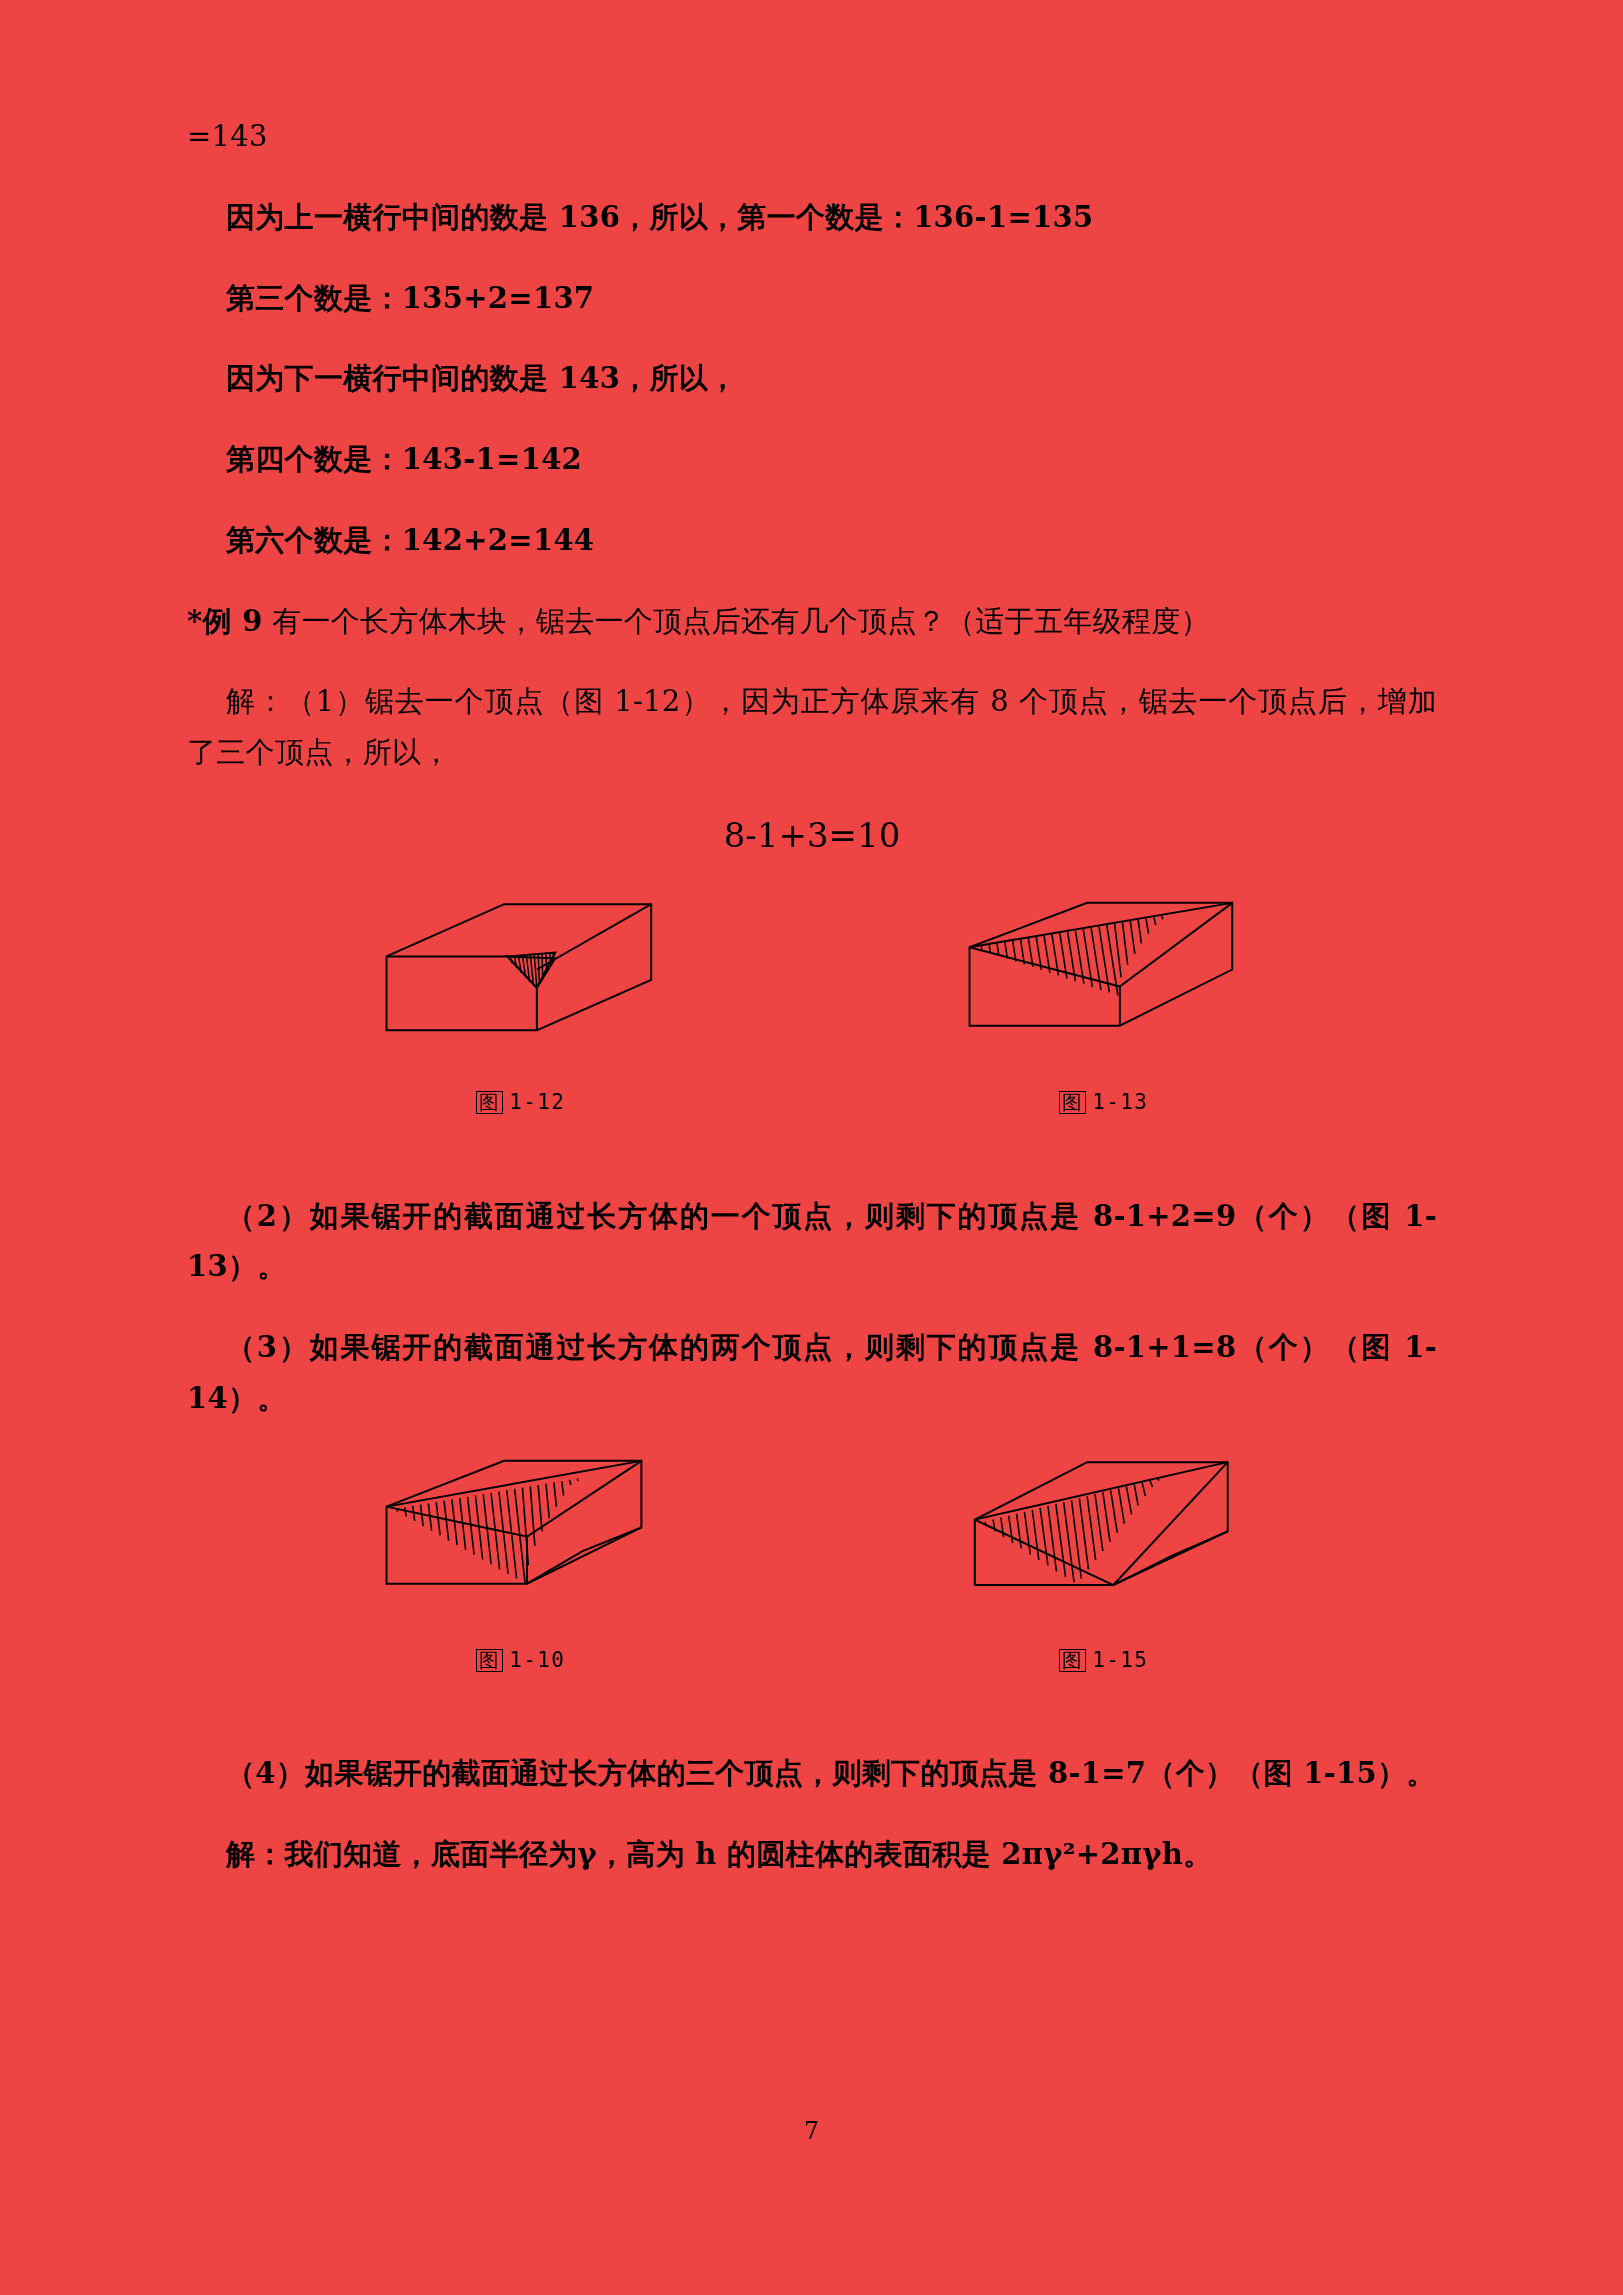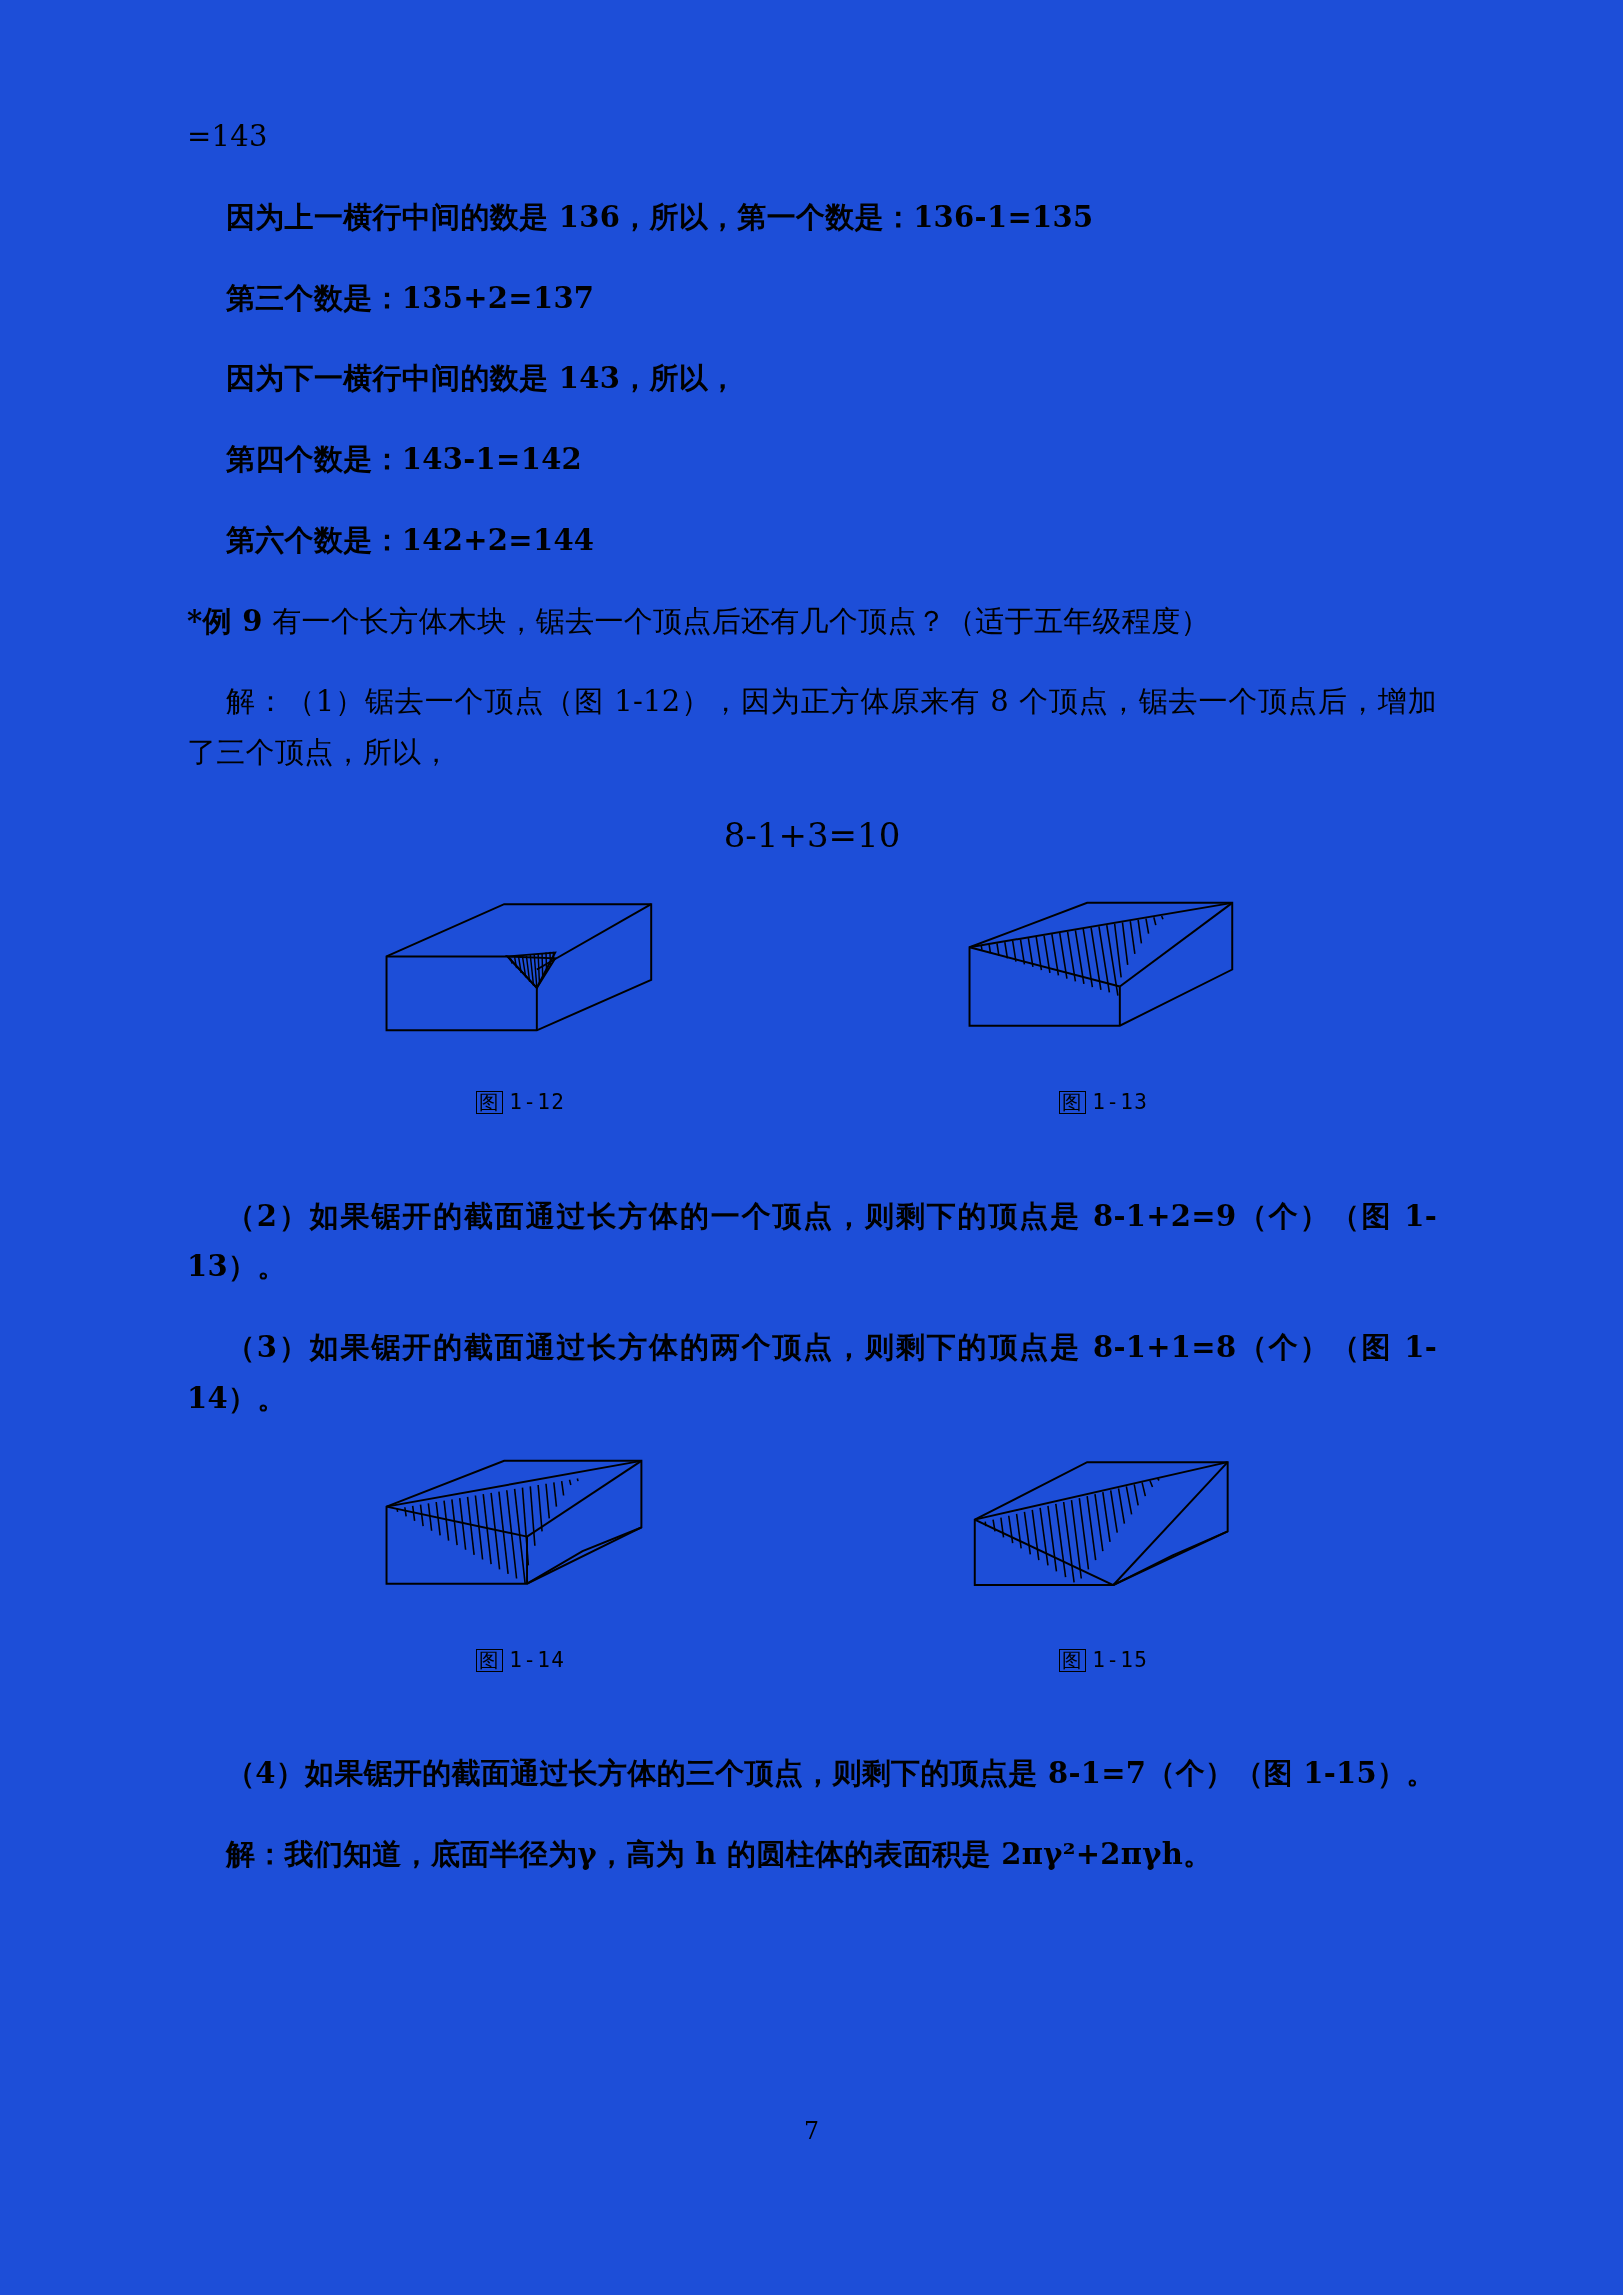--- a/index.html
+++ b/index.html
@@ -8,21 +8,21 @@
     background: #ffffff;
   }
   body {
     font-family: "DejaVu Serif", "Liberation Serif", serif;
     color: #000000;
   }
   .page {
     position: relative;
     width: 1623px;
     height: 2295px;
-    background: #1d4ed8;
+    background: #ef4444;
     box-sizing: border-box;
     overflow: hidden;
   }
   .content {
     position: absolute;
     left: 187px;
     top: 111px;
     width: 1250px;
   }
   .para {
@@ -233,21 +233,21 @@
             <line x1="254" y1="45" x2="259" y2="98"></line>
             <line x1="266" y1="43" x2="270" y2="80"></line>
             <line x1="278" y1="41" x2="281" y2="63"></line>
             <line x1="290" y1="39" x2="292" y2="47"></line>
             <line x1="302" y1="37" x2="303" y2="41"></line>
           </g>
           <g fill="none" stroke="#000000" stroke-width="3">
             <path d="M 225 198 L 310 148 L 400 112"></path>
           </g>
         </svg>
-        <div class="figcap"><span class="tu">图</span><span>1-14</span></div>
+        <div class="figcap"><span class="tu">图</span><span>1-10</span></div>
       </div>
 
       <div class="figbox right">
         <svg class="figsvg" width="281" height="164" viewBox="0 0 430 250">
           <g fill="none" stroke="#000000" stroke-width="3">
             <path d="M 18 100 L 190 12 L 405 12 L 405 118 L 230 200 L 18 200 Z"></path>
             <path d="M 18 100 L 405 12"></path>
             <path d="M 18 100 L 230 200"></path>
             <path d="M 405 12 L 230 200"></path>
           </g>

